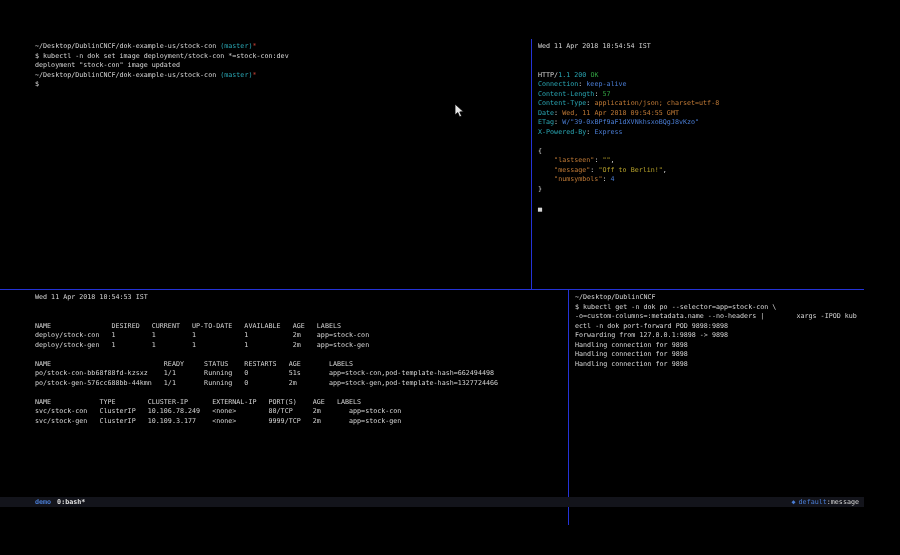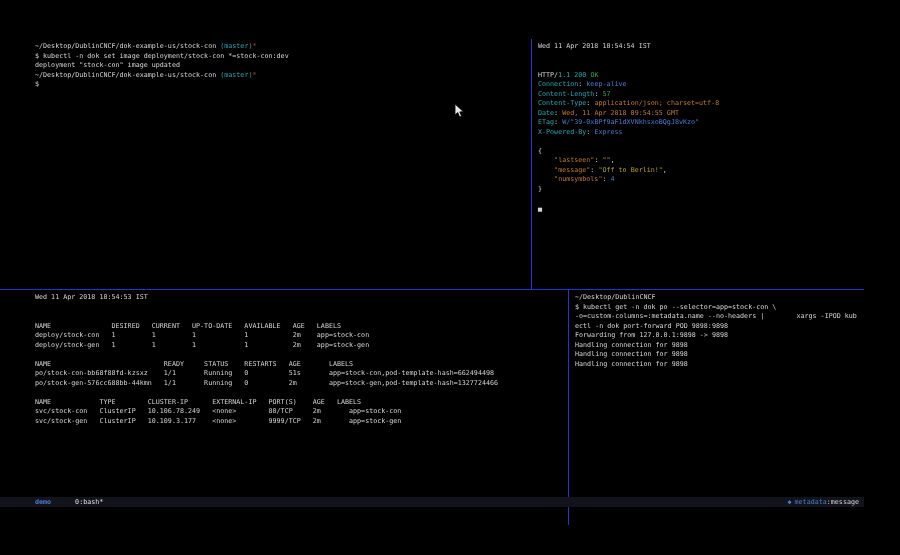--- a/index.html
+++ b/index.html
@@ -20,21 +20,21 @@
   .pane-br{left:569px;top:251px;width:295px;height:235px;padding:3px 0 0 6px;}
   .vborder{position:absolute;width:1px;background:#2433d6;}
   .vb-top{left:531px;top:0;height:250px;}
   .vb-bottom{left:568px;top:251px;height:235px;}
   .hborder{position:absolute;left:0;top:250px;width:864px;height:1px;background:#2433d6;}
   .mcursor{position:absolute;left:454px;top:64px;}
   .statusbar{position:absolute;left:0;top:497px;width:864px;height:10px;background:#13141b;
              font-family:"DejaVu Sans Mono",monospace;font-size:6.7px;line-height:10px;
              display:flex;align-items:center;padding:0 5px 0 35px;box-sizing:border-box;}
   .sess{color:#4a7dd4;font-weight:bold;}
-  .wintab{color:#e2e2e2;font-weight:normal;margin-left:24px;}
+  .wintab{color:#e2e2e2;font-weight:bold;margin-left:6px;}
   .spacer{flex:1;}
   .kicon{color:#4a7dd4;margin-right:3px;}
   .ctx{color:#4a7dd4;}
   .ns{color:#d6d6d6;}
 </style>
 </head>
 <body>
 
 <div class="page">
   <div class="window">
@@ -52,18 +52,18 @@
       <svg class="mcursor" width="12" height="16" viewBox="0 0 12 16">
         <path d="M1 1 L1 12 L3.8 9.6 L5.6 14 L7.6 13.1 L5.8 8.9 L9.5 8.7 Z" fill="#e6e6e6" stroke="#000" stroke-width="0.8"></path>
       </svg>
     </div>
 
     <div class="statusbar">
       <span class="sess">demo</span>
       <span class="wintab">0:bash*</span>
       <span class="spacer"></span>
       <span class="kicon">◆</span>
-      <span class="ctx">metadata</span>
+      <span class="ctx">default</span>
       <span class="ns">:message</span>
     </div>
 
   </div>
 </div>
 
 </body></html>

